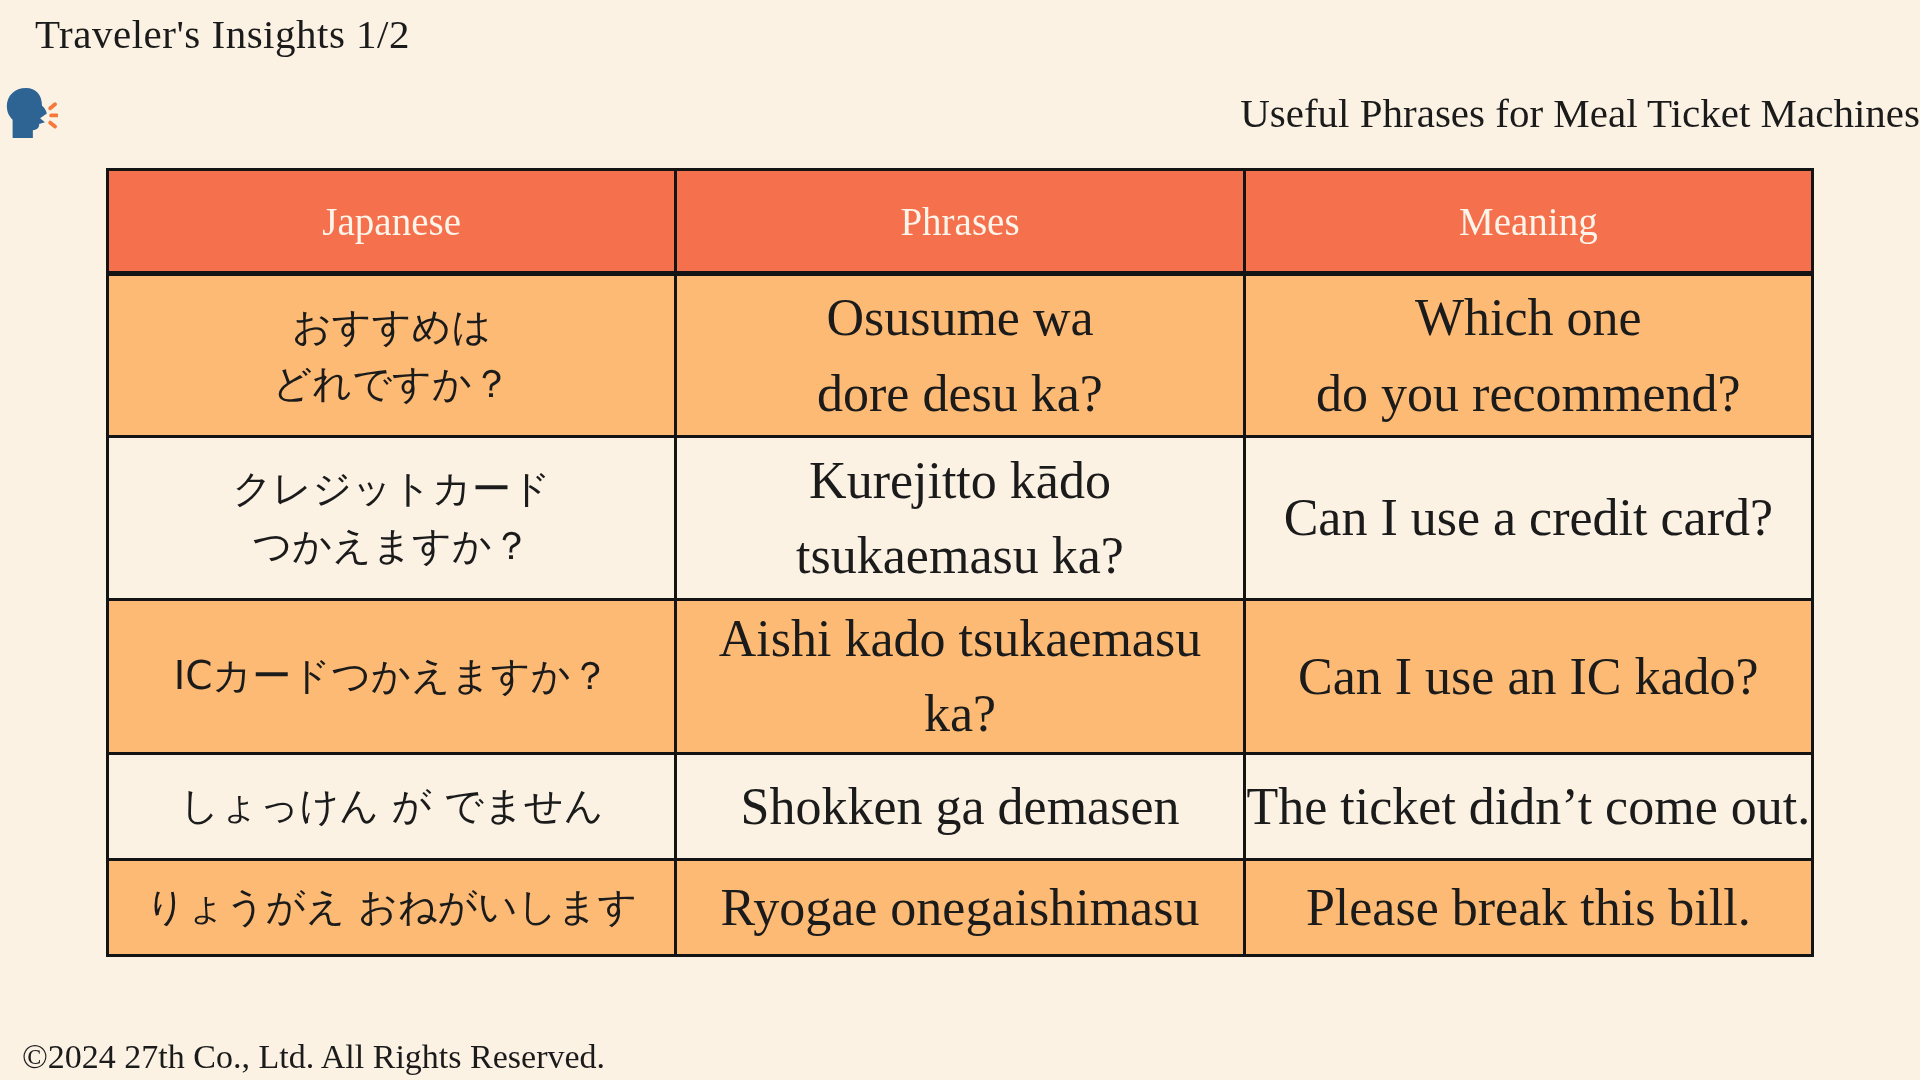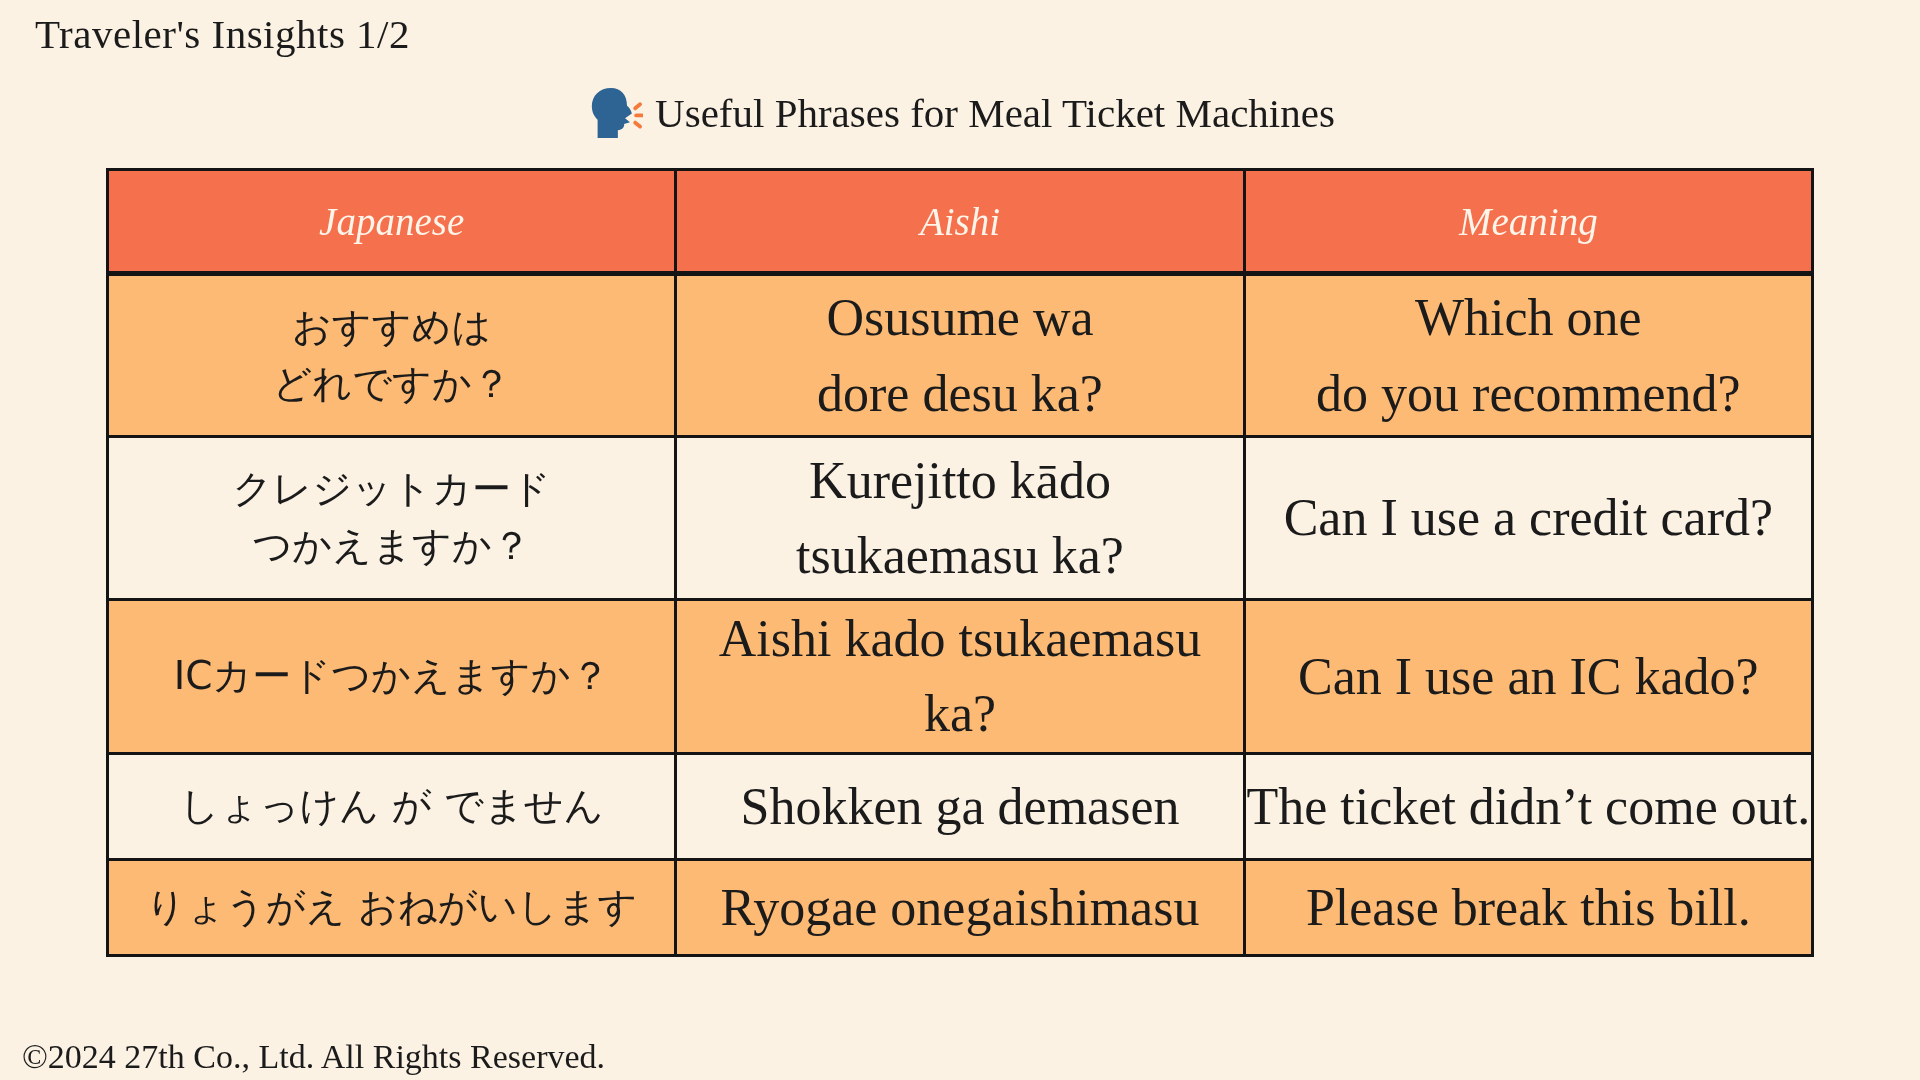--- a/index.html
+++ b/index.html
@@ -20,21 +20,21 @@
     font-size: 41px;
     letter-spacing: 0.5px;
     margin-left: 11px;
   }
 
   .heading {
     position: absolute;
     top: 86px; left: 0;
     width: 100%;
     display: flex;
-    justify-content: center;
+    justify-content: space-between;
     align-items: center;
     gap: 12px;
     font-size: 41px;
   }
   .heading .icon-wrap { display: inline-flex; align-items: center; }
 
   table.phrase-table {
     position: absolute;
     left: 106px; top: 168px;
     width: 1708px;
@@ -47,21 +47,20 @@
     vertical-align: middle;
     white-space: pre-line;
   }
   .phrase-table th {
     background: #F5704C;
     color: #FDF4EA;
     font-weight: normal;
     font-size: 39px;
     height: 104px;
     border-bottom-width: 5px;
-    font-style: italic;
   }
   .phrase-table td { font-size: 52px; line-height: 1.45; }
   .phrase-table td.jp {
     font-family: "DejaVu Sans", sans-serif;
     font-size: 39px;
   }
   .row-tall td { height: 163px; }
   .row-short td { height: 106px; }
   .row-last td { height: 96px; }
   .row-pink td { background: #fdba74; }
@@ -90,21 +89,21 @@
       </g>
     </svg>
   </span>
   <span>Useful Phrases for Meal Ticket Machines</span>
 </div>
 
 <table class="phrase-table">
   <thead>
     <tr>
       <th>Japanese</th>
-      <th>Aishi</th>
+      <th>Phrases</th>
       <th>Meaning</th>
     </tr>
   </thead>
   <tbody>
     <tr class="row-tall row-pink">
       <td class="jp">おすすめは
 どれですか？</td>
       <td>Osusume wa
 dore desu ka?</td>
       <td>Which one

